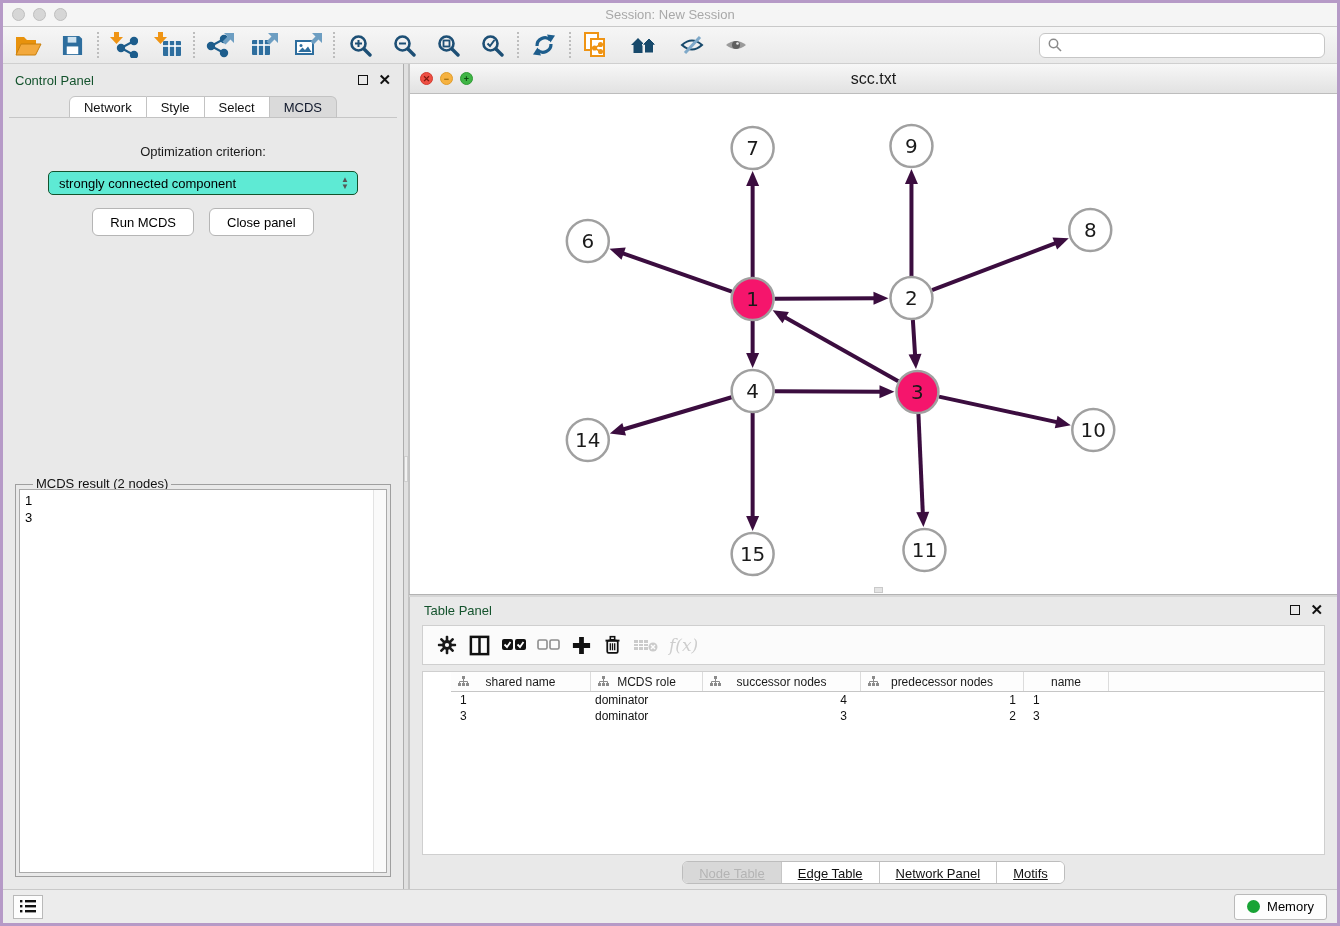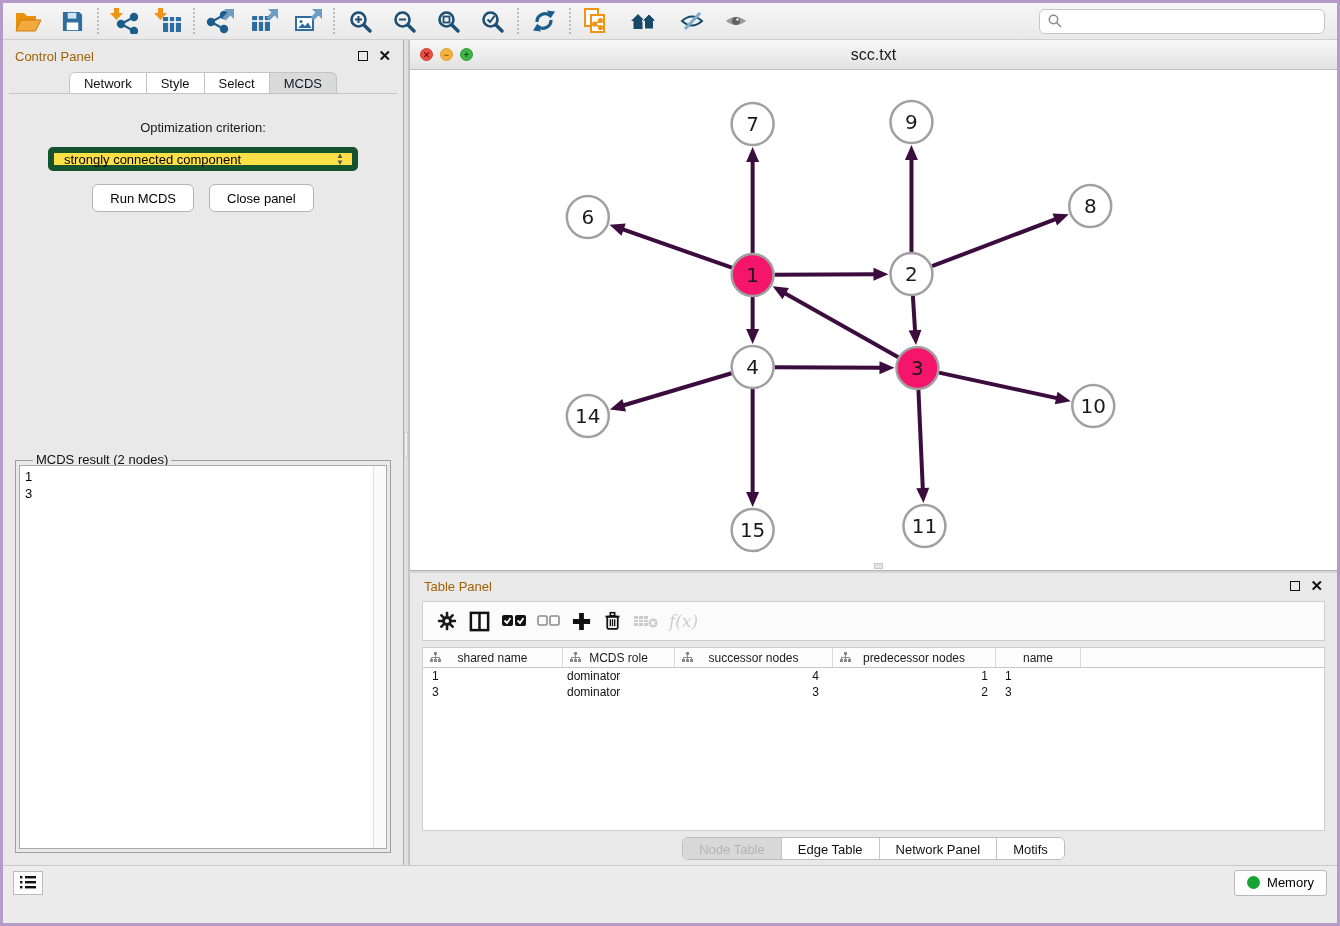--- a/index.html
+++ b/index.html
@@ -20,31 +20,31 @@
   button.tbicon { background:none; border:none; width:30px; height:28px; display:flex; align-items:center; justify-content:center; cursor:pointer; padding:0; }
   .searchbox { margin-left:auto; width:286px; height:25px; background:#fff; border:1px solid #c6c6c6; border-radius:6px; display:flex; align-items:center; padding:0 8px; }
   .searchbox input { border:none; outline:none; flex:1; font-size:13px; margin-left:6px; background:transparent; }
 
   
   .main { height:825px; display:flex; }
 
   
   .control-panel { width:400px; background:#e9e9e9; display:flex; flex-direction:column; position:relative; }
   .cp-header { height:32px; display:flex; align-items:center; padding:0 12px; }
-  .panel-title { font-size:13px; color:#a16207; }
+  .panel-title { font-size:13px; color:#14532d; }
   .panel-btns { margin-left:auto; display:flex; align-items:center; gap:10px; }
   .float-btn { width:10px; height:10px; border:1.6px solid #111; display:inline-block; cursor:pointer; }
   .close-btn { font-size:15px; font-weight:bold; color:#111; line-height:10px; cursor:pointer; }
   .cp-tabs { display:flex; justify-content:center; height:22px; position:relative; z-index:2; }
   .tab { background:#fff; border:1px solid #c3c3c3; border-left:none; padding:0 14px; font-size:13px; color:#111; display:flex; align-items:center; cursor:pointer; }
   .tab:first-child { border-left:1px solid #c3c3c3; border-radius:6px 0 0 0; }
   .tab.disabled-active { background:#dadada; color:#0f172a; border-radius:0 6px 0 0; }
   .cp-body { flex:1; border-top:1px solid #c6c6c6; margin:-1px 6px 8px 6px; background:#e9e9e9; position:relative; padding-top:26px; }
   .opt-label { text-align:center; font-size:13px; color:#1a1a1a; }
-  .criterion { width:310px; height:24px; margin:12px auto 0; background:#fde047; border:6px solid #14532d; border-radius:5px; display:flex; align-items:center; padding:0 4px 0 10px; font-size:13px; cursor:pointer; }
+  .criterion { width:310px; height:24px; margin:12px auto 0; background:#5eead4; border:1px solid #14532d; border-radius:5px; display:flex; align-items:center; padding:0 4px 0 10px; font-size:13px; cursor:pointer; }
   .criterion .stepper { margin-left:auto; width:16px; display:flex; flex-direction:column; align-items:center; color:#555; font-size:8px; line-height:7px; }
   .cp-buttons { display:flex; justify-content:center; gap:15px; margin-top:13px; }
   .cp-buttons button { height:28px; padding:0 17px; background:#fff; border:1px solid #b5b5b5; border-radius:6px; font-size:13px; font-family:inherit; cursor:pointer; }
   .result-group { position:absolute; left:6px; right:6px; top:366px; bottom:4px; border:1px solid #9f9f9f; }
   .result-legend { position:absolute; top:-9px; left:17px; background:#e9e9e9; padding:0 3px; font-size:13px; color:#111; }
   .result-text { position:absolute; left:3px; right:3px; top:4px; bottom:3px; background:#fff; border:1px solid #aaa; font-size:13px; line-height:17px; padding:2px 5px; white-space:pre; overflow:hidden; }
   .result-scroll { position:absolute; right:4px; top:5px; bottom:4px; width:13px; background:#fafafa; border-left:1px solid #e3e3e3; }
 
   
   .vdivider { width:6px; background:#e0e0e0; border-left:1px solid #adadad; border-right:1px solid #c4c4c4; position:relative; }
@@ -66,43 +66,51 @@
 
   .hdivider { height:3px; background:#d6d6d6; border-top:1px solid #b3b3b3; }
 
   
   .table-panel { flex:1; background:#e9e9e9; display:flex; flex-direction:column; border-left:1px solid #c3c3c3;justify-content:space-between; }
   .tp-header { height:26px; display:flex; align-items:center; padding:0 14px; }
   .tp-toolbar { margin:2px 12px 0; height:40px; background:#fbfbfb; border:1px solid #cfcfcf; display:flex; align-items:center; gap:10px; padding:0 13px; }
   .tp-toolbar button { background:none; border:none; padding:0; display:flex; align-items:center; cursor:pointer; }
   .fx-label { font-family:"DejaVu Serif", serif; font-style:italic; font-size:17px; color:#a9a9a9; }
   .disabled { opacity:.55; }
-  .tp-table { margin:6px 12px 0; flex:1; background:#fff; border:1px solid #cfcfcf; overflow:hidden; }
+  .tp-table { margin:6px 12px 0; flex:1; background:#fff; border:1px solid #cfcfcf; overflow:hidden;padding-left:28px; }
   .tt-head { display:flex; height:20px; border-bottom:1px solid #c6c6c6; background:#fdfdfd; }
   .tt-hcell { position:relative; border-right:1px solid #dcdcdc; display:flex; align-items:center; justify-content:center; font-size:12px; color:#1a1a1a; }
   .tt-hcell .sort-ic { position:absolute; left:7px; top:4px; }
   .tt-row { display:flex; height:16px; font-size:12px; color:#111; align-items:center; }
   .tt-cell { overflow:hidden; white-space:nowrap; }
   .tp-tabs { height:34px; display:flex; align-items:center; justify-content:center; }
   .tabgroup { display:flex; border:1px solid #bdbdbd; border-radius:6px; overflow:hidden; height:23px; background:#fff; }
-  .btab { padding:12px 16px; font-size:13px; display:flex; align-items:center; border-left:1px solid #c6c6c6; background:#fff; color:#111; cursor:pointer; }
+  .btab { padding:12px 16px; font-size:13px; display:flex; align-items:center; border-left:1px solid #c6c6c6; background:#fff; color:#111; cursor:pointer;text-decoration:underline; }
   .btab:first-child { border-left:none; }
   .btab.disabled-active { background:#d8d8d8; color:#b4b4b4; }
 
   
   .statusbar { height:34px; background:#ececec; border-top:1px solid #c9c9c9; display:flex; align-items:center; padding:0 10px; }
   .list-btn { width:30px; height:24px; background:#fdfdfd; border:1px solid #b9b9b9; display:flex; align-items:center; justify-content:center; cursor:pointer; }
   .memory-btn { margin-left:auto; height:26px; background:#fdfdfd; border:1px solid #b9b9b9; border-radius:3px; padding:0 12px; display:flex; align-items:center; gap:7px; font-size:13px; font-family:inherit; cursor:pointer; }
   .mem-dot { width:13px; height:13px; border-radius:50%; background:#18a335; }
 </style>
 </head>
 <body>
 
 <div class="window">
 
+  <div class="titlebar">
+    <div class="tl-group">
+      <span class="tl"></span>
+      <span class="tl"></span>
+      <span class="tl"></span>
+    </div>
+    <div class="titlebar-title">Session: New Session</div>
+  </div>
 
   <div class="toolbar">
     <div class="tbgroup">
       <button class="tbicon">
           <svg width="27" height="23" viewBox="0 0 27 23">
             <path fill="#e8920c" d="M1 21 L1 3 L9 3 L12 6 L21 6 L21 10 L6 10 Z"></path>
             <path fill="#f3a93d" stroke="#c87e0a" stroke-width="1" d="M6 10 L26 10 L20.5 21 L1 21 Z"></path>
           </svg>
         </button>
       <button class="tbicon">

